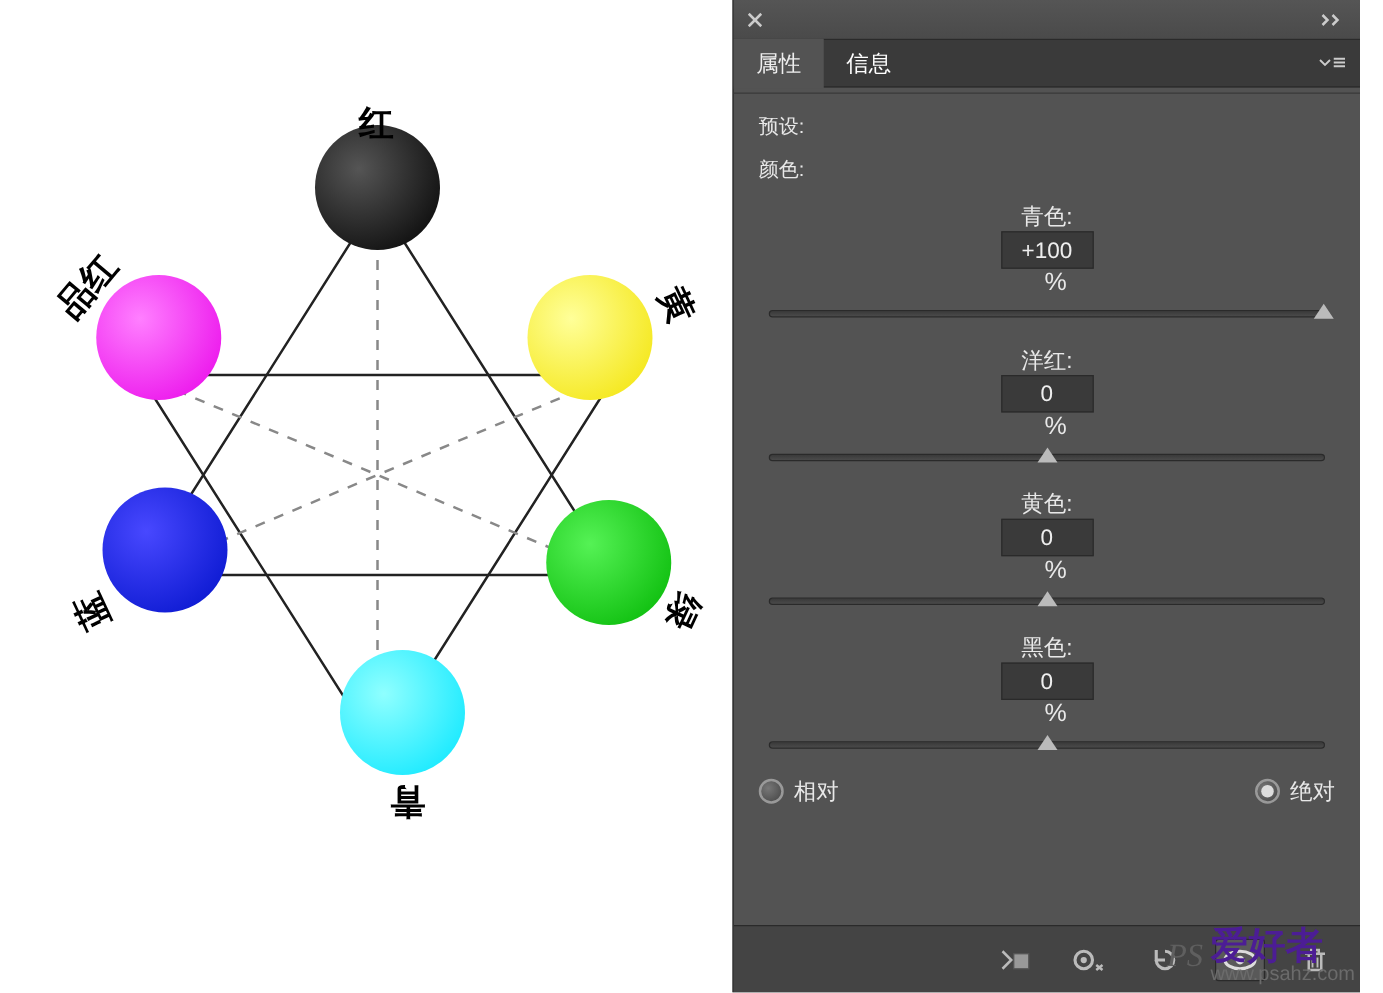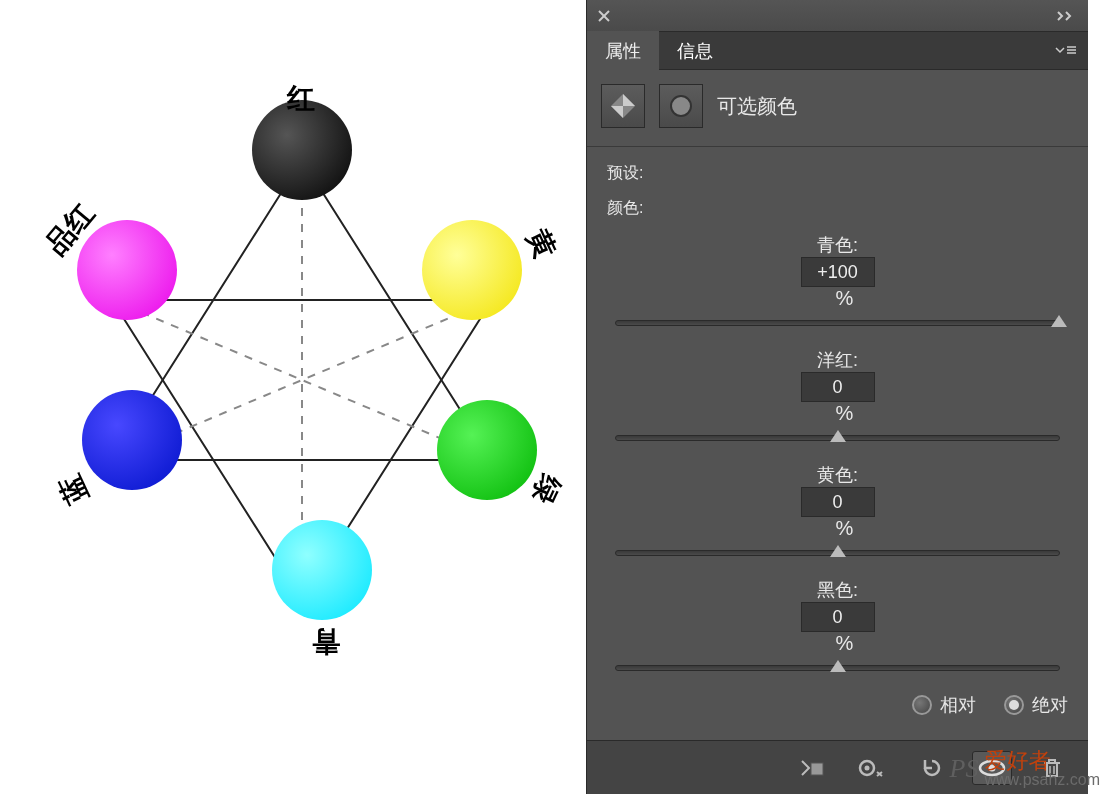--- a/index.html
+++ b/index.html
@@ -158,21 +158,21 @@
   .slider-thumb {
     position:absolute; top:-6px;
     width:0;height:0;
     border-left:8px solid transparent;
     border-right:8px solid transparent;
     border-bottom:12px solid #bbb;
     transform: translateX(-8px);
     cursor:pointer;
   }
   .radio-row {
-    display:flex; justify-content:flex-end; gap: 28px;
+    display:flex; justify-content:space-between; gap: 28px;
     margin: 18px 0;
     font-size:18px;
   }
   .radio {
     display:flex; align-items:center; gap:8px;
     cursor:pointer;
   }
   .radio-dot {
     width:20px;height:20px;border-radius:50%;
     border:2px solid #999;
@@ -202,32 +202,32 @@
     display:flex;align-items:center;justify-content:center;
     color:#bbb; cursor:pointer;
   }
   .bb-btn.active {
     background:#595959;
     border:1px solid #2a2a2a;
     border-radius:3px;
   }
   .watermark {
     position:absolute;
-    right:6px; bottom:6px;
+    right:22px; bottom:6px;
     display:flex;align-items:center;gap:6px;
     color:#6b6b6b;
     font-size:14px;
   }
   .watermark .ps {
     font-family: Georgia, serif;
     font-style: italic;
     font-size: 26px;
     color:#5f5f5f;
   }
-  .watermark .cn { font-size:22px; font-weight:normal; color:#c2410c; }
+  .watermark .cn { font-size:30px; font-weight:bold; color:#4c1d95; }
 </style>
 </head>
 <body>
 
 <div class="canvas-area">
   <div class="wheel">
     <svg viewBox="0 0 560 560">
 
       <polygon points="280,120 470,420 90,420" fill="none" stroke="#222" stroke-width="2"></polygon>
 
@@ -275,35 +275,20 @@
     <div class="tab-menu">
       <svg width="22" height="12">
           <path d="M2 4 L6 8 L10 4" stroke="#ccc" fill="none" stroke-width="1.5"></path>
           <line x1="13" y1="3" x2="22" y2="3" stroke="#ccc" stroke-width="1.5"></line>
           <line x1="13" y1="6" x2="22" y2="6" stroke="#ccc" stroke-width="1.5"></line>
           <line x1="13" y1="9" x2="22" y2="9" stroke="#ccc" stroke-width="1.5"></line>
         </svg>
     </div>
   </div>
 
-  <div class="adj-header">
-    <div class="adj-tile">
-      <svg width="30" height="30" viewBox="0 0 30 30">
-          <polygon points="15,3 27,15 15,27 3,15" fill="#888"></polygon>
-          <polygon points="15,3 27,15 15,15" fill="#ccc"></polygon>
-          <polygon points="15,27 3,15 15,15" fill="#ccc"></polygon>
-        </svg>
-    </div>
-    <div class="adj-tile">
-      <svg width="30" height="30">
-          <circle cx="15" cy="15" r="10" fill="#888" stroke="#333" stroke-width="2"></circle>
-        </svg>
-    </div>
-    <div class="adj-name">可选颜色</div>
-  </div>
   <div class="divider"></div>
 
   <div class="body">
     <div class="row">
       <div class="row-label">预设:</div>
     </div>
     <div class="row">
       <div class="row-label">颜色:</div>
     </div>
 

